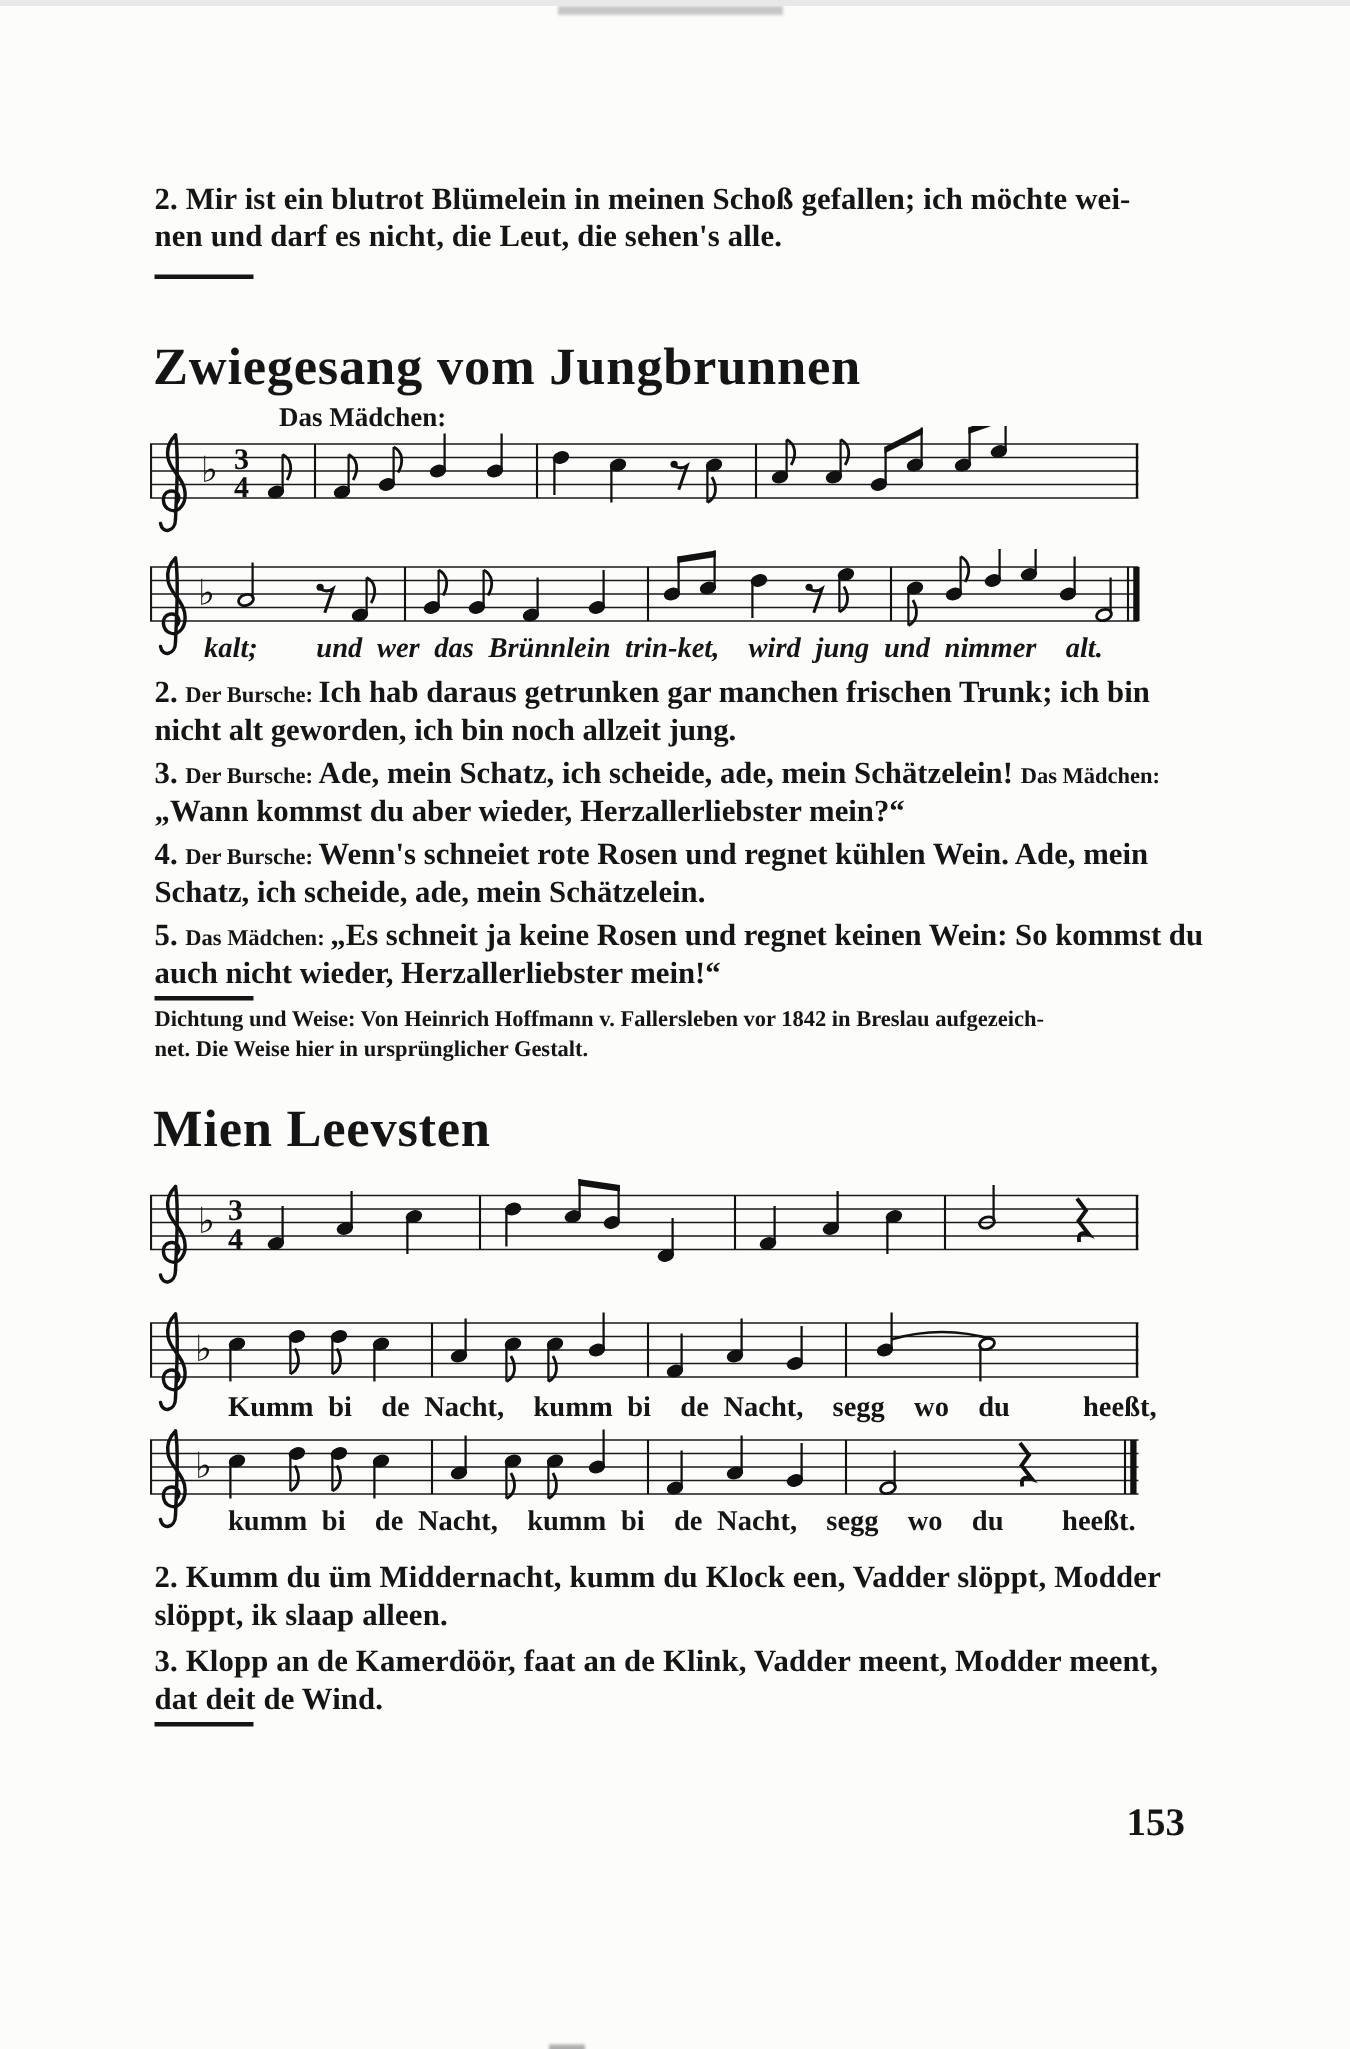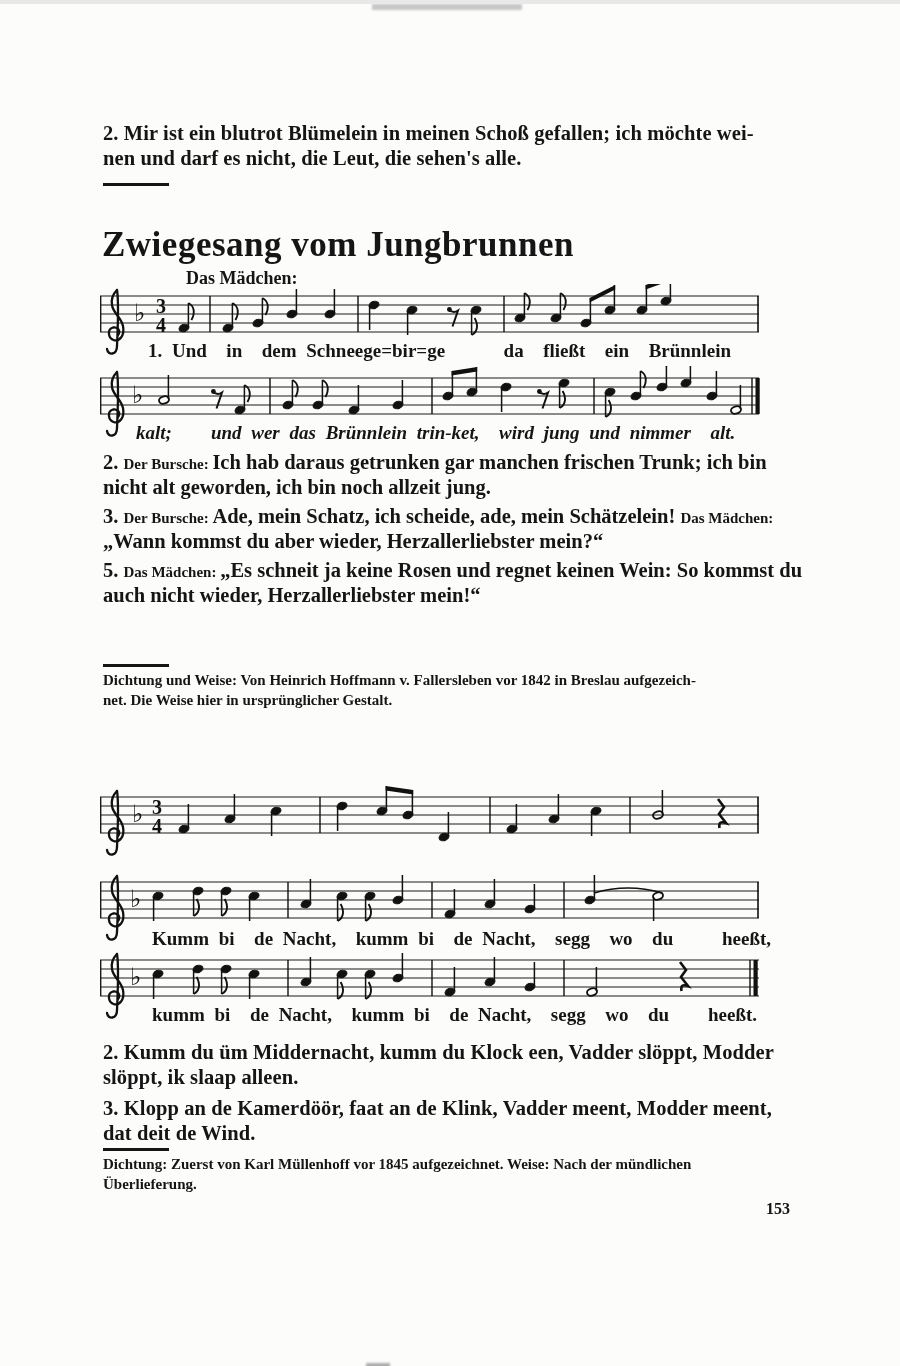--- a/index.html
+++ b/index.html
@@ -7,21 +7,21 @@
         font-family:"Liberation Serif",serif;color:#141414;overflow:hidden;}
   .frak{font-weight:bold;color:#151515;}
   .bodytext{font-size:20.5px;line-height:1.22;white-space:pre-line;letter-spacing:.1px;}
   .smallnote{font-size:15px;font-weight:600;line-height:1.3;white-space:pre-line;}
   .rule{height:3px;background:#151515;}
   .songtitle{font-size:35px;font-weight:bold;letter-spacing:.5px;}
   .voice{font-size:18px;font-weight:bold;}
   .lyr{font-size:19px;font-weight:bold;white-space:pre;word-spacing:5px;}
   .verse{margin-bottom:4px;font-size:20.5px;line-height:1.22;font-weight:bold;}
   .verse .sm{font-size:15px;font-weight:bold;}
-  .pagenum{font-size:16px;font-weight:bold;text-align:right;}
+  .pagenum{font-size:26px;font-weight:bold;text-align:right;}
   .abs{position:absolute;}
   .artifact{position:absolute;background:#b9b9b9;filter:blur(1px);opacity:.8;}
   .staffbox{position:absolute;width:660px;height:78px;}
 </style>
 </head>
 <body>
 
 <div id="page">
 
   <div class="artifact" style="left:372px;top:0;width:150px;height:6px;"></div>
@@ -87,21 +87,20 @@
         <line x1="490.4" y1="38" x2="490.4" y2="14" stroke="#111" stroke-width="1.5"></line>
         <line x1="514.4" y1="25" x2="514.4" y2="1" stroke="#111" stroke-width="1.5"></line>
         <polygon points="489.6,14 515.2,1 515.2,5.4 489.6,18.4" fill="#111"></polygon>
         <ellipse cx="542" cy="26" rx="5.1" ry="3.6" transform="rotate(-18 542 26)" fill="#111" stroke="#111" stroke-width="1"></ellipse>
         <ellipse cx="566" cy="17" rx="5.1" ry="3.6" transform="rotate(-18 566 17)" fill="#111" stroke="#111" stroke-width="1"></ellipse>
         <line x1="546.4" y1="25" x2="546.4" y2="1" stroke="#111" stroke-width="1.5"></line>
         <line x1="570.4" y1="16" x2="570.4" y2="-8" stroke="#111" stroke-width="1.5"></line>
         <polygon points="545.6,1 571.2,-8 571.2,-3.5999999999999996 545.6,5.4" fill="#111"></polygon>
         <line x1="658" y1="12" x2="658" y2="48" stroke="#111" stroke-width="1.6"></line>
       </svg></div>
-  <div class="abs frak lyr" style="left:148px;top:336px;">1. Und  in  dem Schneege=bir=ge      da  fließt  ein  Brünnlein</div>
 
   <div class="staffbox" style="left:100px;top:362px;"><svg viewBox="0 0 660 78" width="660" height="78">
         <line x1="0" y1="12" x2="659" y2="12" stroke="#1a1a1a" stroke-width="1.15"></line>
         <line x1="0" y1="21" x2="659" y2="21" stroke="#1a1a1a" stroke-width="1.15"></line>
         <line x1="0" y1="30" x2="659" y2="30" stroke="#1a1a1a" stroke-width="1.15"></line>
         <line x1="0" y1="39" x2="659" y2="39" stroke="#1a1a1a" stroke-width="1.15"></line>
         <line x1="0" y1="48" x2="659" y2="48" stroke="#1a1a1a" stroke-width="1.15"></line>
         <line x1="0.7" y1="12" x2="0.7" y2="48" stroke="#1a1a1a" stroke-width="1.4"></line>
         <g transform="translate(3,0)" fill="none" stroke="#111" stroke-width="2.3" stroke-linecap="round">
           <path d="M14 6 C10 10,8 15,9 21 C10 29,18 33,20 42 C22 52,16 58,10.5 56 C5 54,4 45,10 43.5 C15 42.5,18 47,15 51"></path>
@@ -157,28 +156,30 @@
         <ellipse cx="636" cy="44" rx="5.1" ry="3.6" transform="rotate(-18 636 44)" fill="none" stroke="#111" stroke-width="1.9"></ellipse>
         <line x1="640.4" y1="43" x2="640.4" y2="19" stroke="#111" stroke-width="1.5"></line>
         <line x1="652" y1="12" x2="652" y2="48" stroke="#111" stroke-width="1.4"></line>
         <rect x="655.5" y="12" width="4.2" height="36" fill="#111"></rect>
       </svg></div>
   <div class="abs frak lyr" style="left:136px;top:418px;font-style:italic;">kalt;    und wer das Brünnlein trin-ket,  wird jung und nimmer  alt.</div>
 
   <div class="abs" style="left:103px;top:446px;width:706px;" id="song1-verses">
       <div class="frak verse"><span>2. </span><span class="sm">Der Bursche: </span><span>Ich hab daraus getrunken gar manchen frischen Trunk; ich bin nicht alt geworden, ich bin noch allzeit jung.</span></div>
       <div class="frak verse"><span>3. </span><span class="sm">Der Bursche: </span><span>Ade, mein Schatz, ich scheide, ade, mein Schätzelein!  </span><span class="sm">Das Mädchen: </span><span>„Wann kommst du aber wieder, Herzallerliebster mein?“</span></div>
+      <div class="frak verse"><span>4. </span><span class="sm">Der Bursche: </span><span>Wenn's schneiet rote Rosen und regnet kühlen Wein.  Ade, mein Schatz, ich scheide, ade, mein Schätzelein.</span></div>
       <div class="frak verse"><span>5. </span><span class="sm">Das Mädchen: </span><span>„Es schneit ja keine Rosen und regnet keinen Wein:  So kommst du auch nicht wieder, Herzallerliebster mein!“</span></div>
     </div>
 
   <div class="abs rule" style="left:103px;top:660px;width:66px;"></div>
 
   <div class="abs frak smallnote" style="left:103px;top:667px;width:706px;">Dichtung und Weise: Von Heinrich Hoffmann v. Fallersleben vor 1842 in Breslau aufgezeich-
 net.  Die Weise hier in ursprünglicher Gestalt.</div>
 
+  <div class="abs frak songtitle" style="left:102px;top:729px;">Mien Leevsten</div>
 
   <div class="staffbox" style="left:100px;top:781px;"><svg viewBox="0 0 660 78" width="660" height="78">
         <line x1="0" y1="12" x2="659" y2="12" stroke="#1a1a1a" stroke-width="1.15"></line>
         <line x1="0" y1="21" x2="659" y2="21" stroke="#1a1a1a" stroke-width="1.15"></line>
         <line x1="0" y1="30" x2="659" y2="30" stroke="#1a1a1a" stroke-width="1.15"></line>
         <line x1="0" y1="39" x2="659" y2="39" stroke="#1a1a1a" stroke-width="1.15"></line>
         <line x1="0" y1="48" x2="659" y2="48" stroke="#1a1a1a" stroke-width="1.15"></line>
         <line x1="0.7" y1="12" x2="0.7" y2="48" stroke="#1a1a1a" stroke-width="1.4"></line>
         <g transform="translate(3,0)" fill="none" stroke="#111" stroke-width="2.3" stroke-linecap="round">
           <path d="M14 6 C10 10,8 15,9 21 C10 29,18 33,20 42 C22 52,16 58,10.5 56 C5 54,4 45,10 43.5 C15 42.5,18 47,15 51"></path>
@@ -319,19 +320,17 @@
       </svg></div>
   <div class="abs frak lyr" style="left:152px;top:1000px;">kumm bi  de Nacht,  kumm bi  de Nacht,  segg  wo  du    heeßt.</div>
 
   <div class="abs frak bodytext verse" style="left:103px;top:1036px;width:706px;">2. Kumm du üm Middernacht, kumm du Klock een, Vadder slöppt, Modder
 slöppt, ik slaap alleen.</div>
   <div class="abs frak bodytext verse" style="left:103px;top:1092px;width:706px;">3. Klopp an de Kamerdöör, faat an de Klink, Vadder meent, Modder meent,
 dat deit de Wind.</div>
 
   <div class="abs rule" style="left:103px;top:1144px;width:66px;"></div>
 
-  <div class="abs frak smallnote" style="left:103px;top:1151px;width:706px;">Dichtung: Zuerst von Karl Müllenhoff vor 1845 aufgezeichnet.      Weise: Nach der mündlichen
-Überlieferung.</div>
 
   <div class="abs frak pagenum" style="left:600px;top:1196px;width:190px;">153</div>
 
   <div class="artifact" style="left:366px;top:1359px;width:24px;height:5px;background:#9a9a9a;"></div>
 </div>
 
 </body></html>

